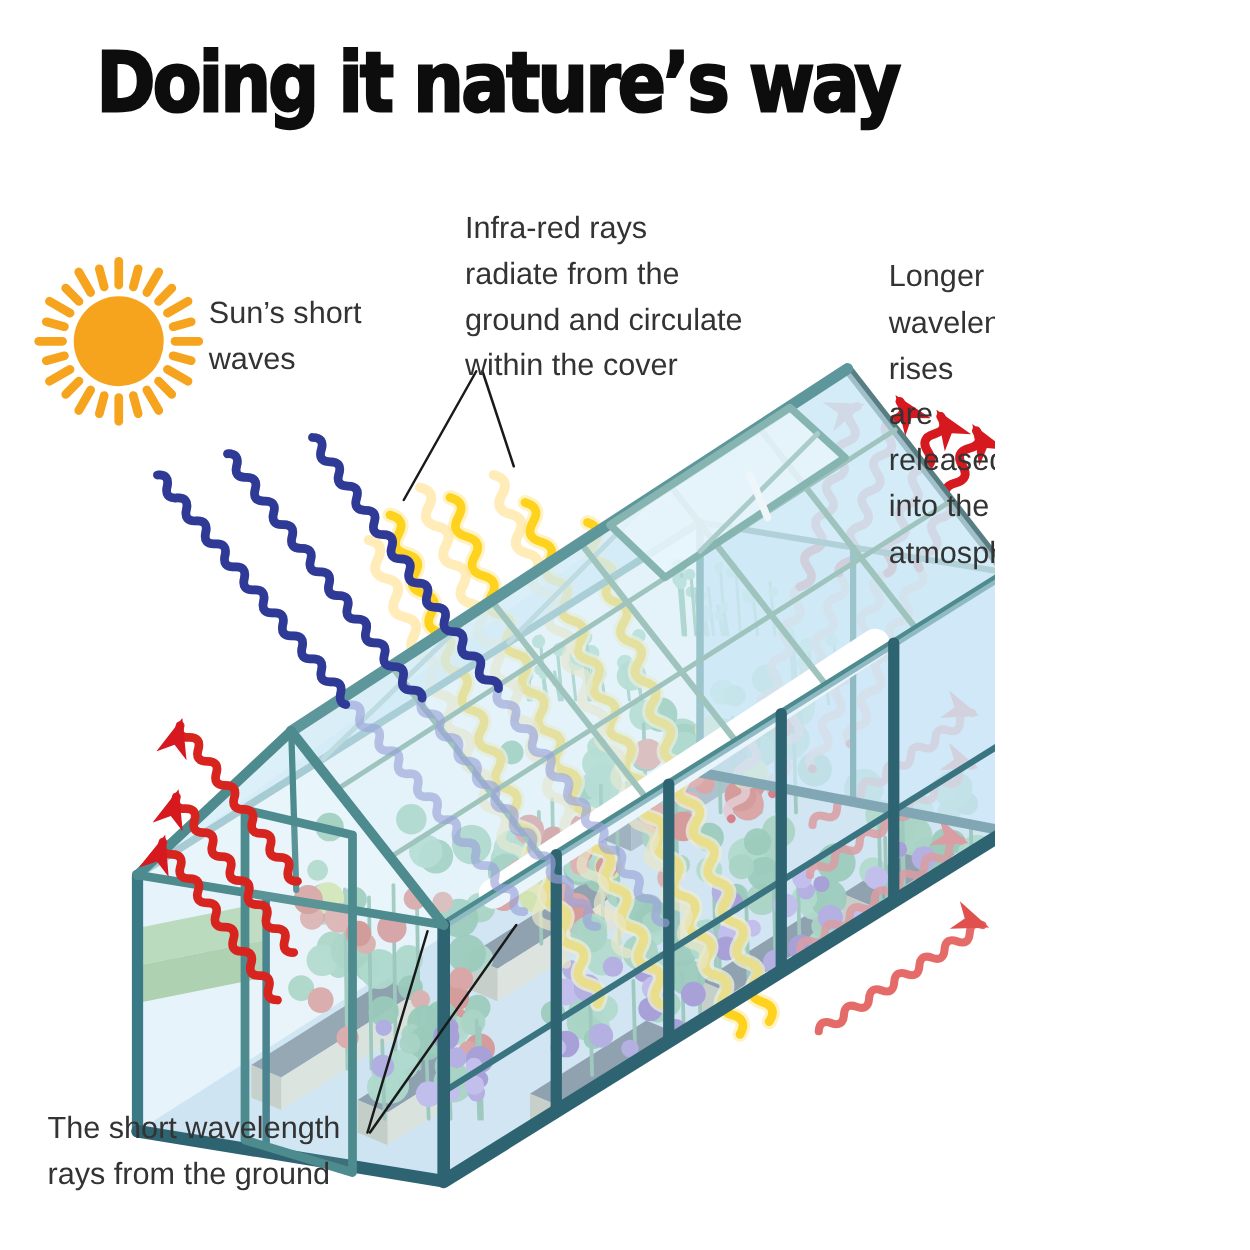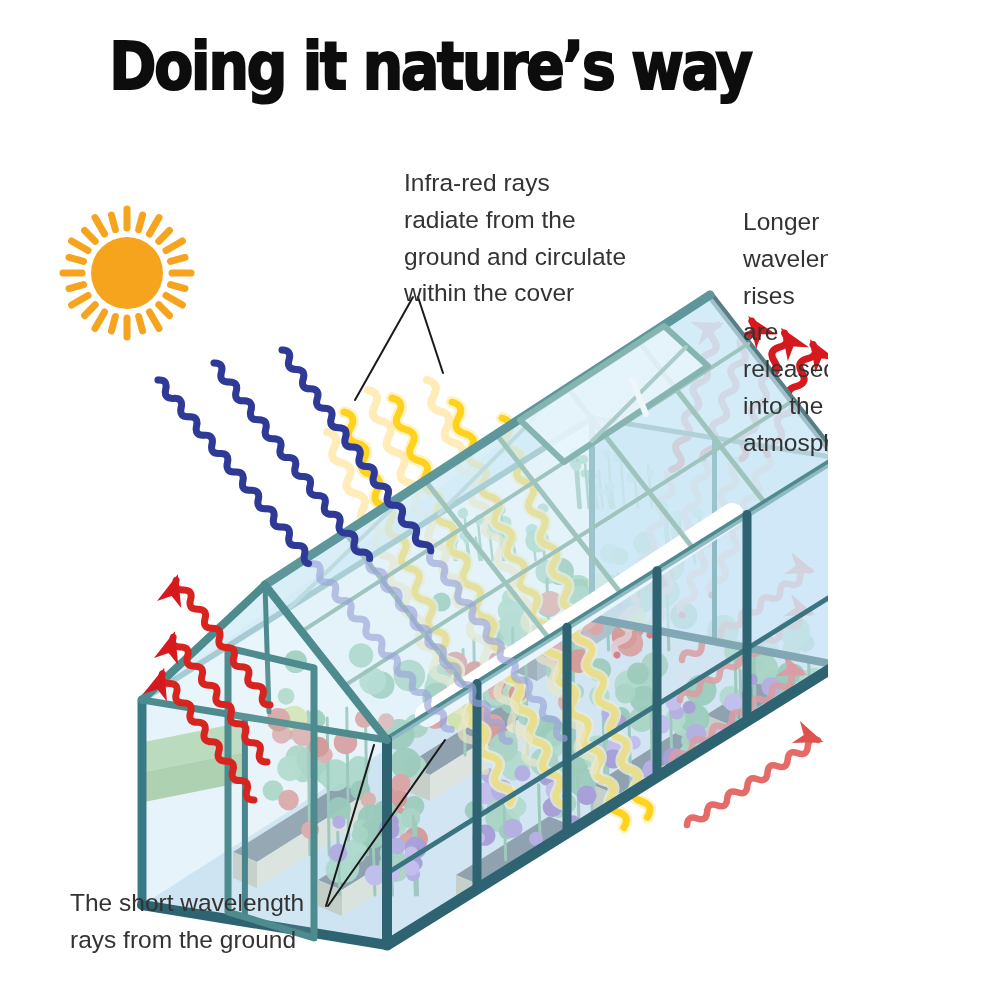--- a/index.html
+++ b/index.html
@@ -1,17 +1,17 @@
 <!DOCTYPE html>
 <html><head>
 <meta charset="utf-8">
 <style>
   html,body{margin:0;padding:0;background:#fff;}
   #stage{position:relative;width:796px;height:1000px;background:#fff;overflow:hidden;
-         font-family:"Liberation Sans",sans-serif;margin-left:32px;}
+         font-family:"Liberation Sans",sans-serif;}
   #diagram{position:absolute;left:0;top:0;}
   #title{position:absolute;left:0;right:0;top:28px;text-align:center;
          font-family:"DejaVu Sans",sans-serif;font-weight:bold;font-size:66px;
          letter-spacing:-2.5px;color:#0d0d0d;-webkit-text-stroke:2.2px #0d0d0d;
          transform:scaleX(.86);transform-origin:center;}
   .label{position:absolute;font-size:24.5px;line-height:1.5;color:#333;white-space:pre-line;}
   .lab-sun{left:167px;top:233px;}
   .lab-ir{left:372px;top:165px;}
   .lab-long{left:711px;top:204px;}
   .lab-warm{left:815px;top:570px;}
@@ -555,20 +555,22 @@
       </g>
     <g id="gLeaders">
         <line x1="381" y1="297" x2="323" y2="400" stroke="#1a1a1a" stroke-width="2" stroke-linecap="round"></line>
         <line x1="386" y1="297" x2="411" y2="373" stroke="#1a1a1a" stroke-width="2" stroke-linecap="round"></line>
         <line x1="294" y1="906" x2="342" y2="745" stroke="#1a1a1a" stroke-width="2" stroke-linecap="round"></line>
         <line x1="296" y1="906" x2="413" y2="740" stroke="#1a1a1a" stroke-width="2" stroke-linecap="round"></line>
       </g>
   </svg>
 
   <div id="title">Doing it nature’s way</div>
+  <div class="label lab-sun">Sun’s short
+waves</div>
   <div class="label lab-ir">Infra-red rays
 radiate from the
 ground and circulate
 within the cover</div>
   <div class="label lab-long">Longer wavelength rises
 are released into the
 atmosphere</div>
   <div class="label lab-short">The short wavelength
 rays from the ground</div>
 </div>

